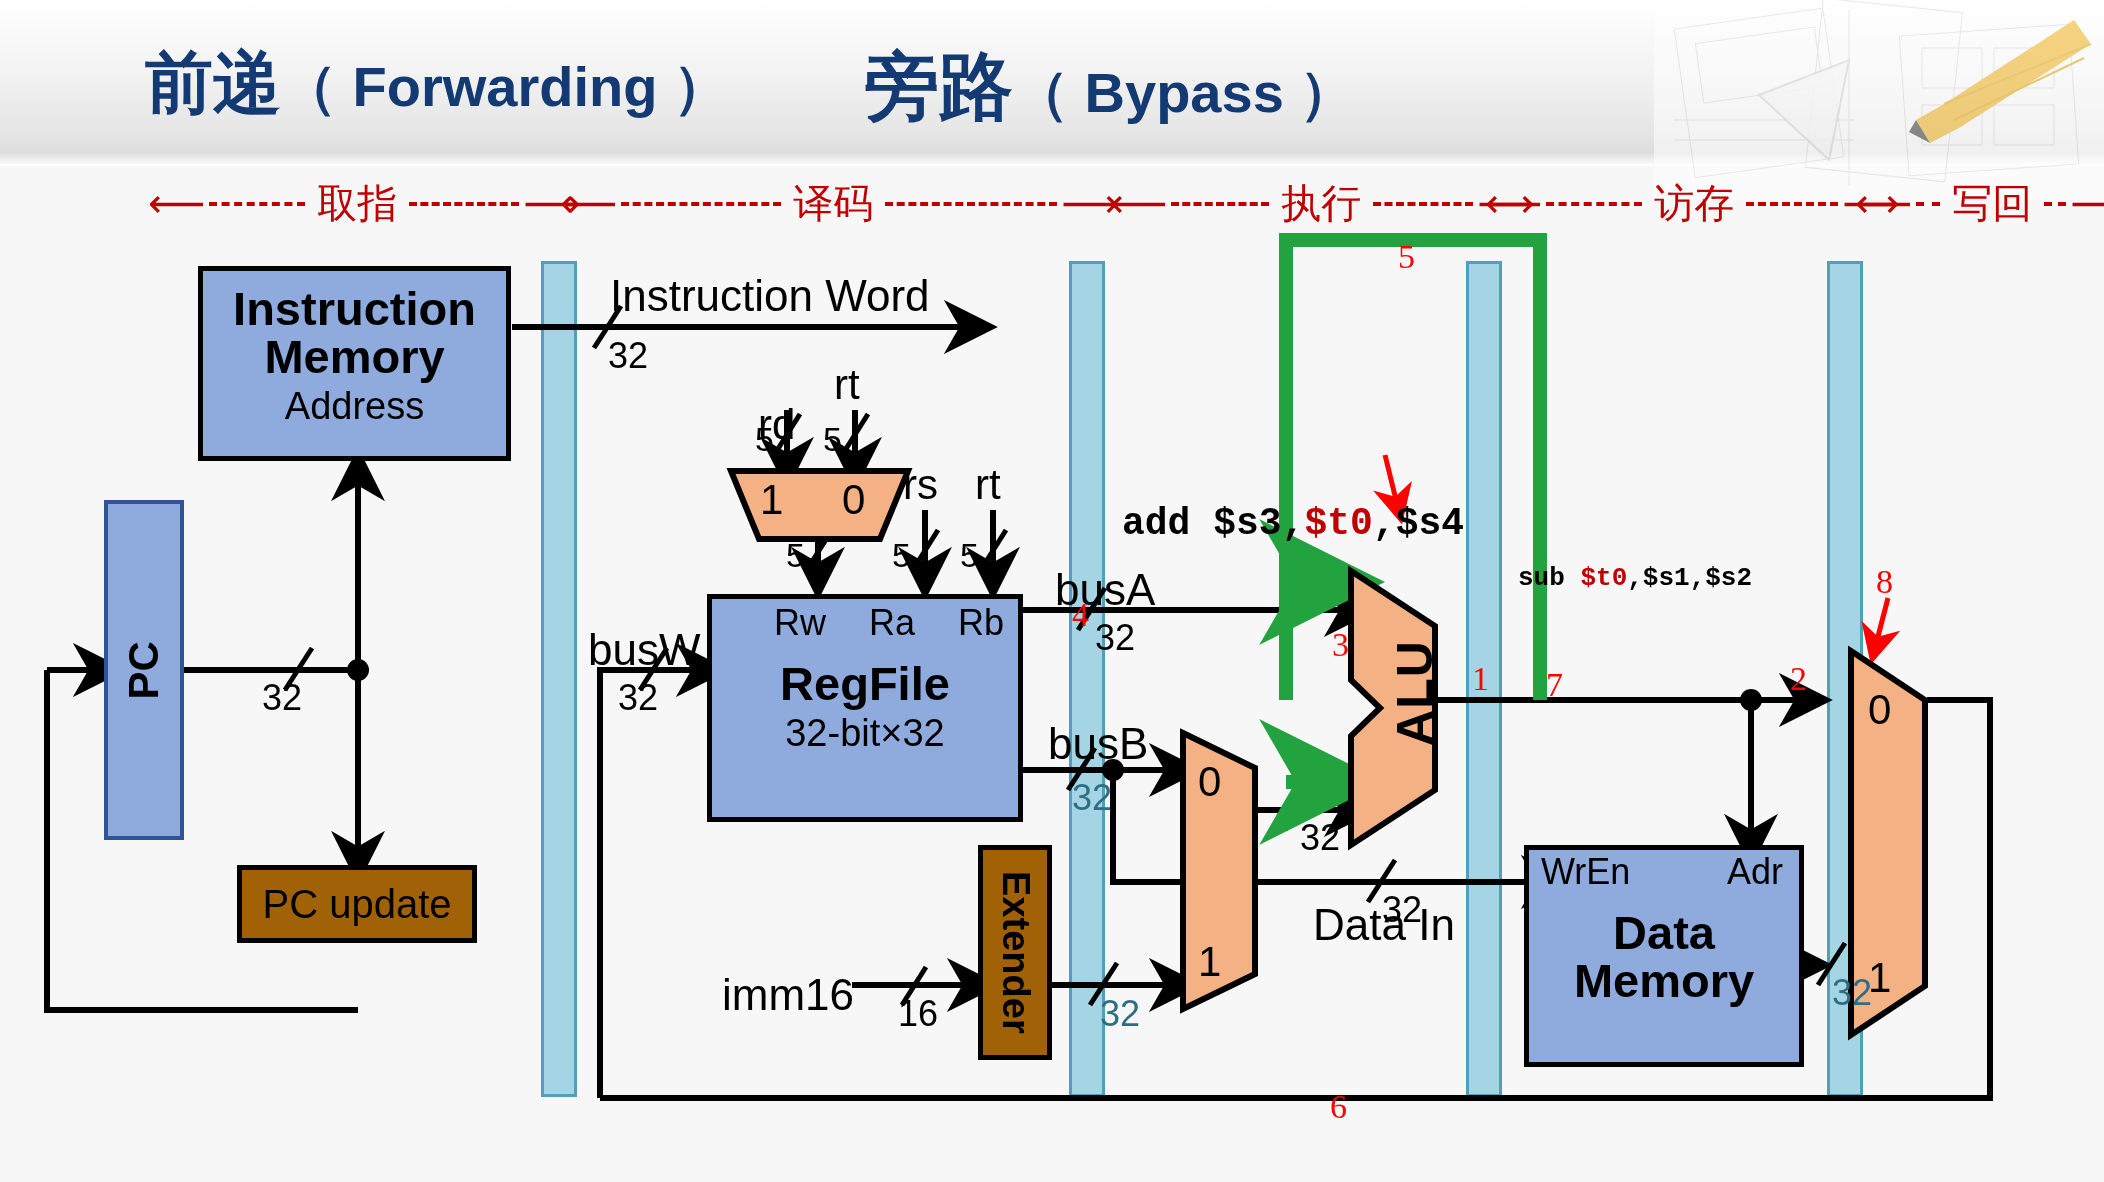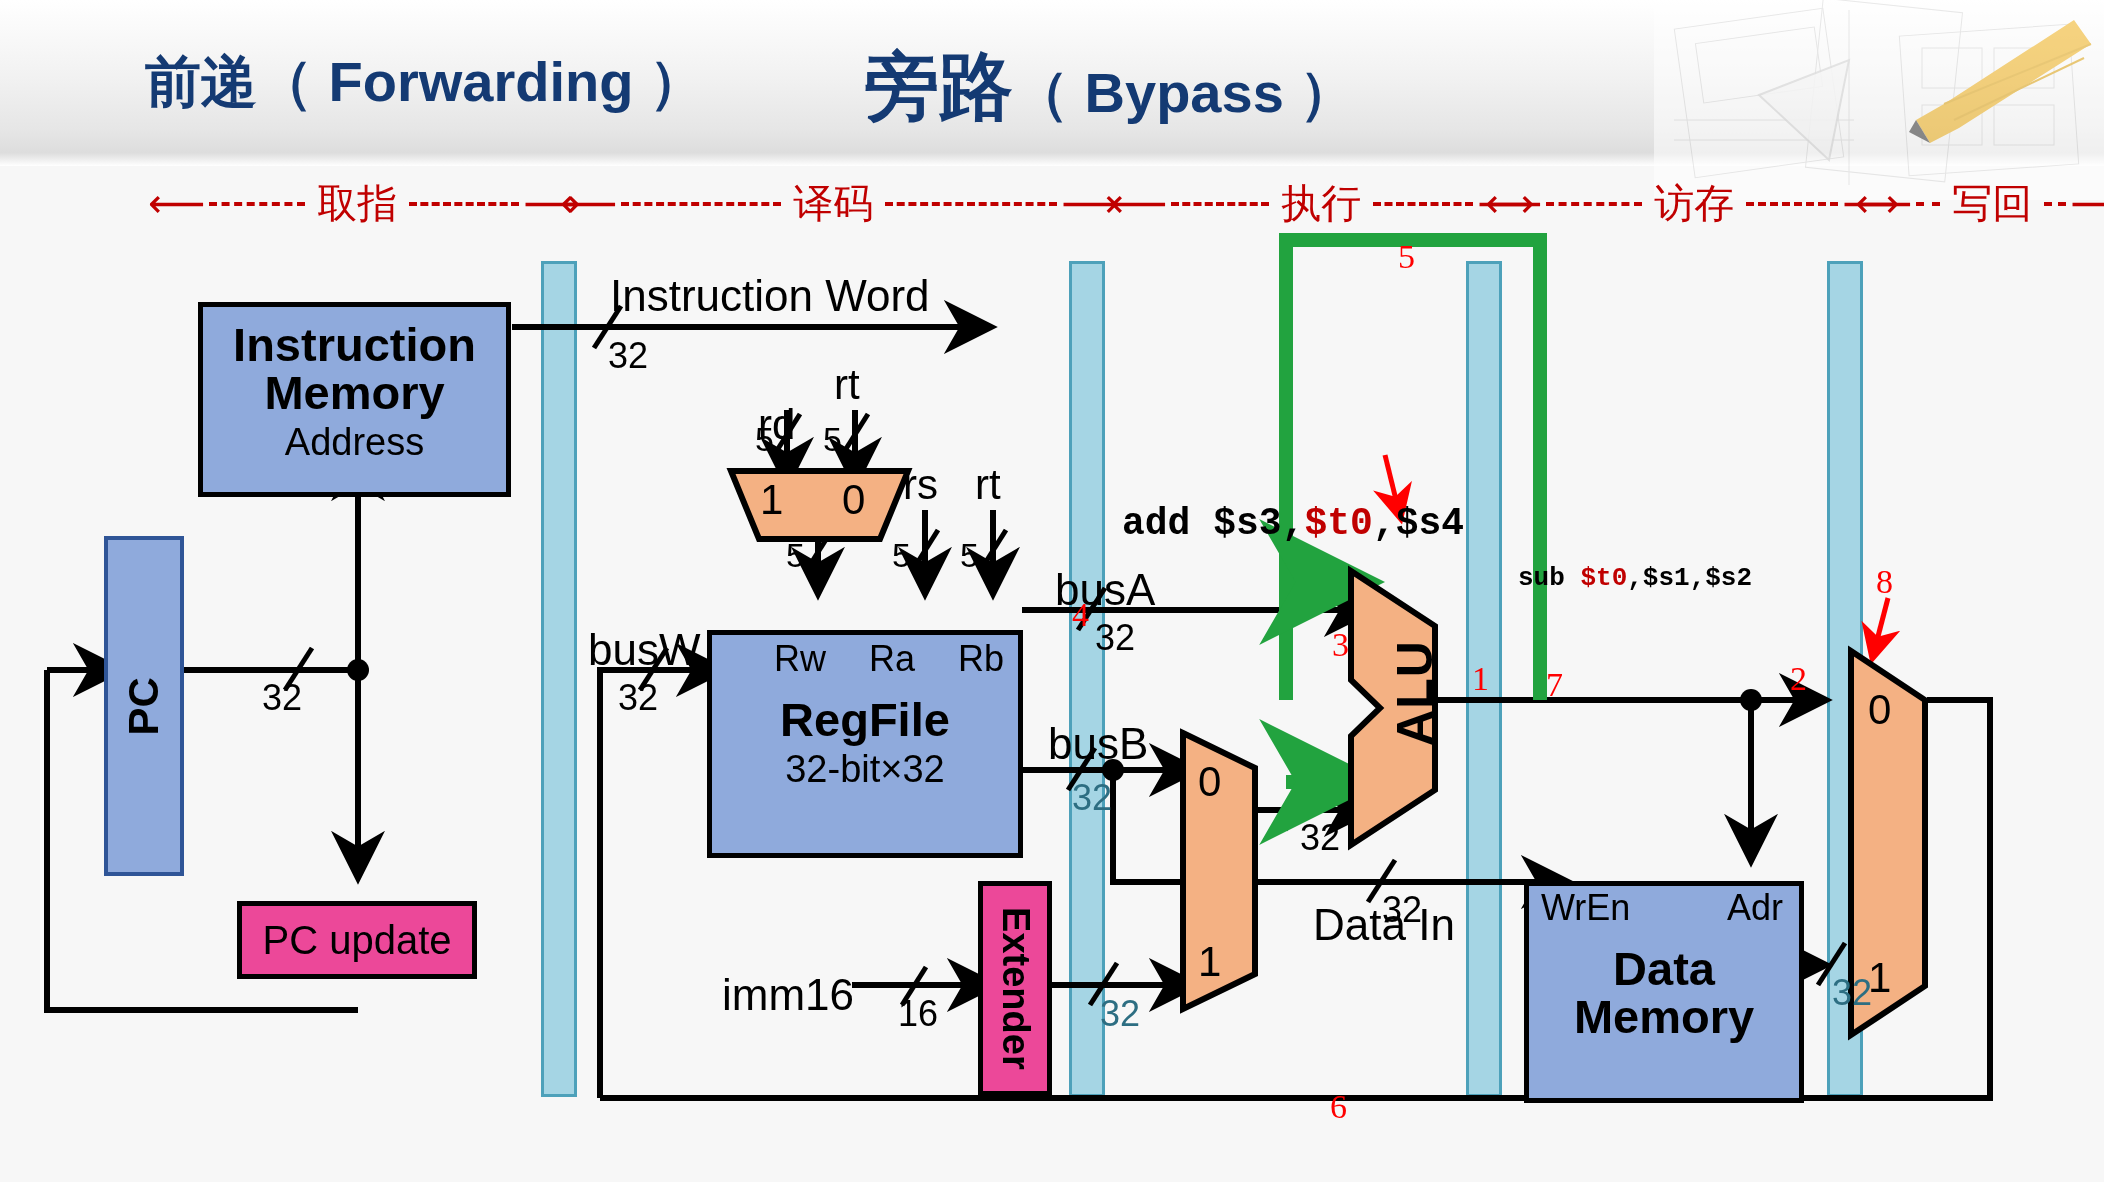--- a/index.html
+++ b/index.html
@@ -5,40 +5,40 @@
   html,body{margin:0;padding:0;background:#f7f7f7;}
   body{font-family:"Liberation Sans",sans-serif;}
   #root{position:relative;width:2104px;height:1182px;background:#f7f7f7;overflow:hidden;}
 
   
   .titlebar{position:absolute;left:0;top:0;width:2104px;height:166px;
     background:linear-gradient(180deg,#ffffff 0%,#f2f2f2 45%,#e6e6e6 78%,#dddddd 92%,#ffffff 100%);}
   .titlebar-deco{position:absolute;right:0;top:0;width:450px;height:200px;overflow:hidden;opacity:.55;}
   .title{position:absolute;left:145px;top:38px;color:#143a73;font-weight:bold;
     font-size:68px;letter-spacing:0;white-space:nowrap;}
-  .title .cn{font-size:56px;}
+  .title .cn{font-size:68px;}
   .title .en{font-size:56px;}
   .title2{position:absolute;left:865px;top:38px;color:#143a73;font-weight:bold;white-space:nowrap;}
   .title2 .cn{font-size:74px;}
   .title2 .en{font-size:56px;}
 
   
   .stage{position:absolute;color:#c00000;font-size:38px;white-space:nowrap;
     font-family:"Liberation Serif",serif;display:flex;align-items:center;gap:6px;}
   .stage .dash{display:inline-block;height:0;border-top:4px dashed #c00000;}
   .stage .arrL{font-size:40px;line-height:1;margin-right:-2px;}
   .stage .arrR{font-size:40px;line-height:1;margin-left:-2px;}
   .stage .txt{font-size:40px;padding:0 6px;}
 
   
   .box{position:absolute;box-sizing:border-box;border:5px solid #000;
        display:flex;flex-direction:column;align-items:center;justify-content:center;
-       text-align:center;line-height:1.02;margin-top:36px;}
+       text-align:center;line-height:1.02;}
   .blue{background:#8faadc;}
-  .orange{background:#ec4899;}
+  .orange{background:#a16207;}
   .pipe{position:absolute;background:#9fd3e3;border:3px solid #3f9ab5;opacity:.92;}
   .lbl{position:absolute;white-space:nowrap;line-height:1;}
   .num{position:absolute;color:#ff0000;font-family:"Liberation Serif",serif;
        font-size:34px;line-height:1;white-space:nowrap;}
   .dot{position:absolute;width:22px;height:22px;border-radius:50%;background:#000;}
   svg{overflow:visible;}
   .gpath{position:absolute;left:0;top:0;pointer-events:none;}
 </style>
 </head>
 <body>

